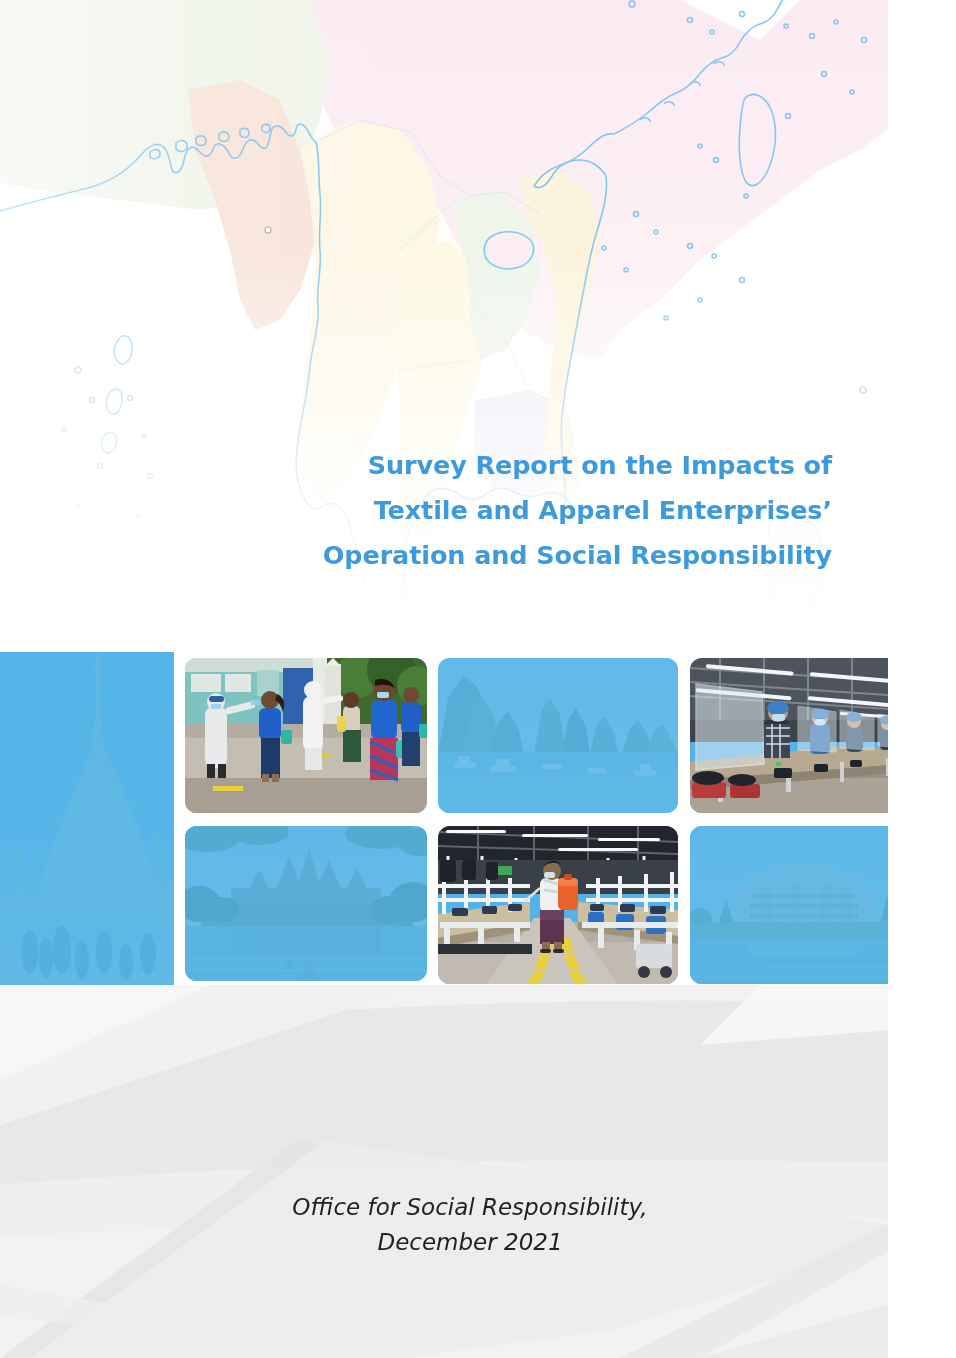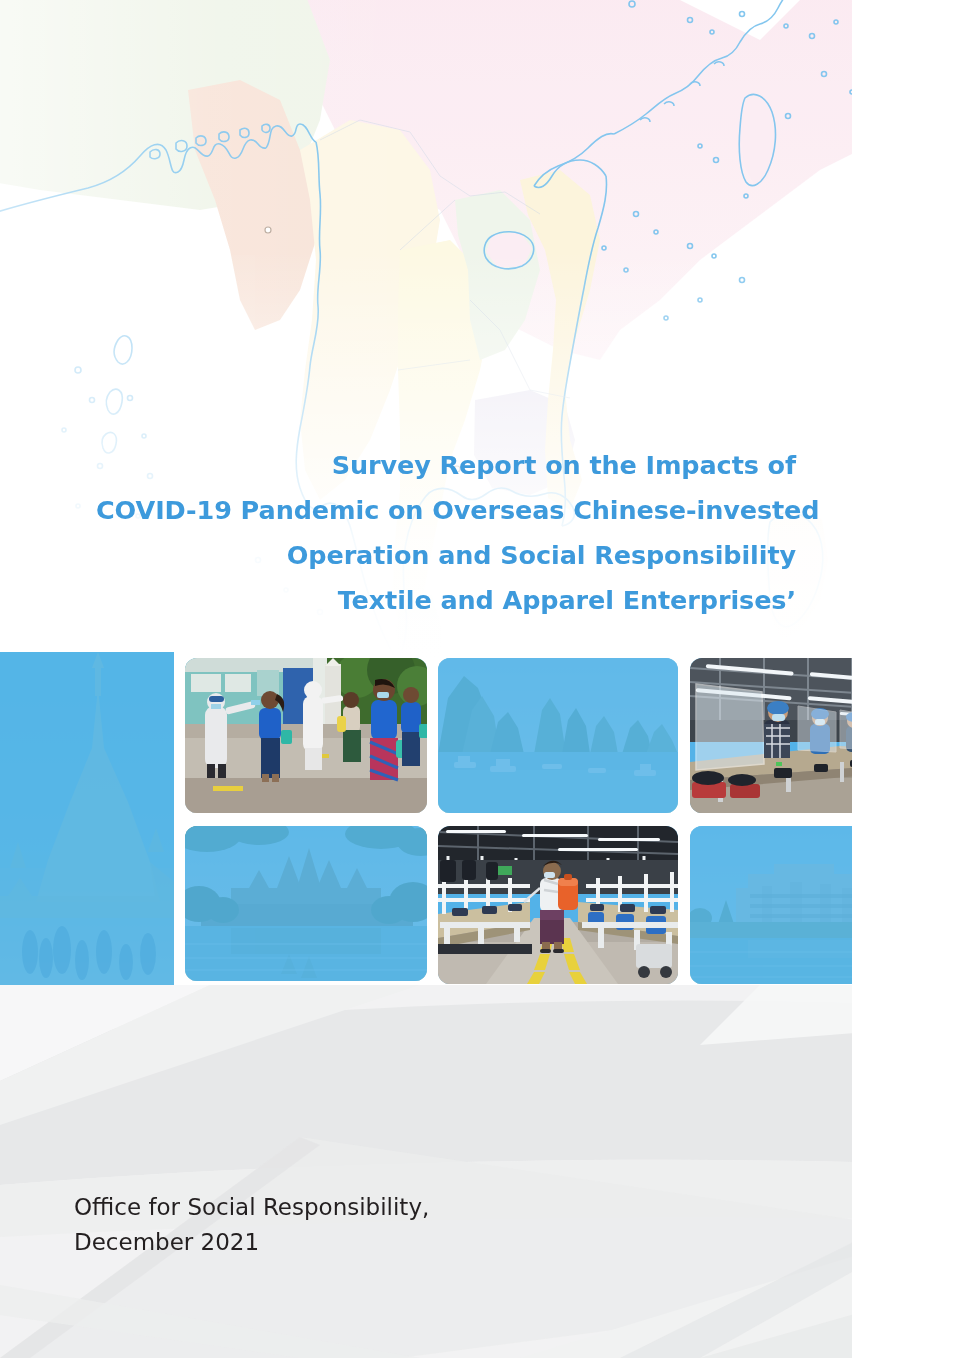--- a/index.html
+++ b/index.html
@@ -9,20 +9,21 @@
   }
   body {
     font-family: "Liberation Sans", sans-serif;
   }
   #cover {
     position: relative;
     width: 852px;
     height: 1358px;
     overflow: hidden;
     background: #ffffff;
+    padding-left: 36px;
   }
 
   
   .map-region {
     position: absolute;
     left: 0; top: 0;
     width: 956px;
     height: 660px;
     overflow: hidden;
     background: #ffffff;
@@ -124,21 +125,22 @@
     background: #f2f2f3;
   }
   .bottom-panel svg { display:block; width:956px; height:373px; }
 
   
   .footer-block {
     position: absolute;
     right: 58px;
     top: 1190px;
     width: 720px;
-    text-align: left;
+    text-align: center;
+    font-style: italic;
   }
   .footer-line {
     font-family: "DejaVu Sans", sans-serif;
     font-weight: normal;
     font-size: 23px;
     line-height: 35px;
     color: #231f20;
     white-space: nowrap;
   }
 </style>
@@ -337,23 +339,22 @@
         <circle cx="582" cy="606" r="3"></circle>
       </g>
     </svg>
 
     <div class="map-fade-left"></div>
     <div class="map-fade-bottom"></div>
   </div>
 
   <div class="title-block">
     <div class="title-line">Survey Report on the Impacts of</div>
-    <div class="title-line">COVID-19 Pandemic on Overseas Chinese-invested</div>
+    <div class="title-line">Textile and Apparel Enterprises’</div>
     <div class="title-line">Operation and Social Responsibility</div>
-    <div class="title-line">Textile and Apparel Enterprises’</div>
   </div>
 
   <div class="photo-strip">
 
     <div class="ph flush-left" style="left:0px; top:4px; width:174px; height:336px; border-radius:0;">
       <div class="scene">
         <div class="sky" style="background:linear-gradient(to bottom,#6fc3e4 0%,#86cfe0 55%,#b6dcc9 100%);"></div>
 
         <div class="band" style="bottom:0; height:120px; background:linear-gradient(to bottom,#9ad0d2,#cfe2d6);"></div>
 

